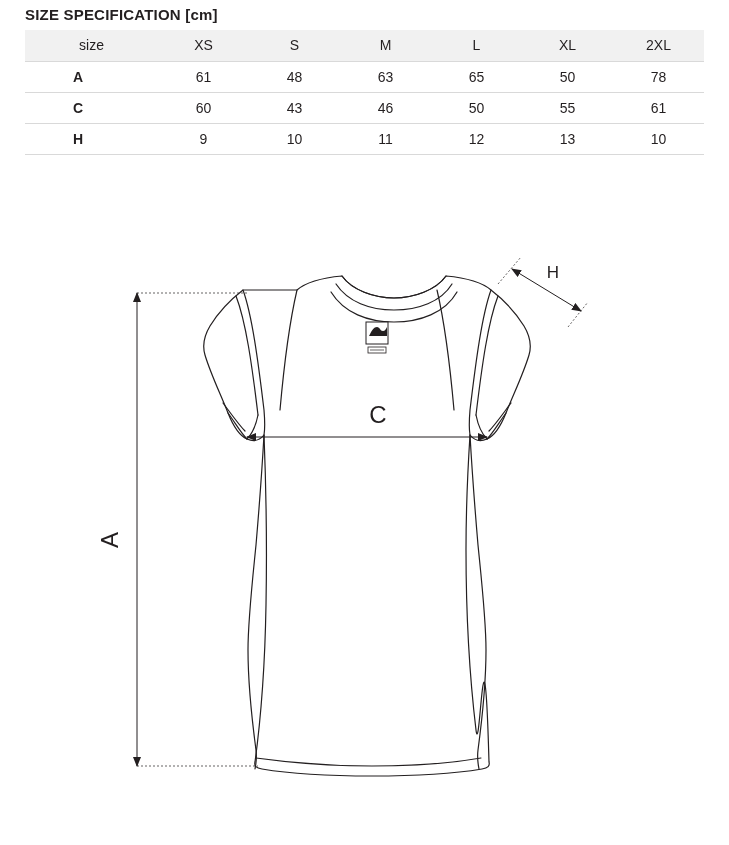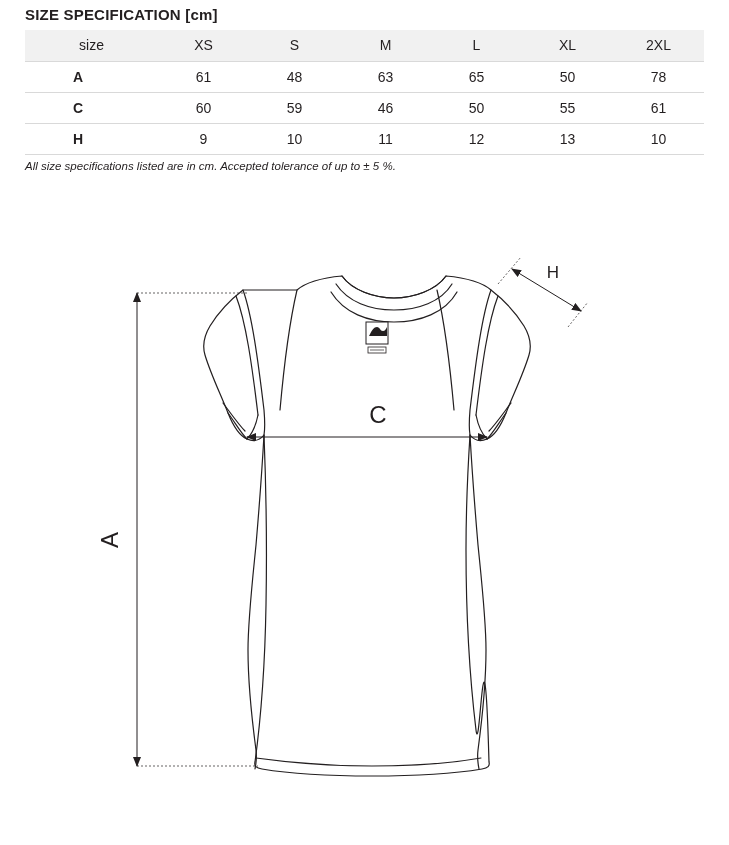--- a/index.html
+++ b/index.html
@@ -140,40 +140,39 @@
           <td class="val">61</td>
           <td class="val">48</td>
           <td class="val">63</td>
           <td class="val">65</td>
           <td class="val">50</td>
           <td class="val">78</td>
         </tr>
         <tr>
           <td class="rowhead">C</td>
           <td class="val">60</td>
-          <td class="val">59</td>
+          <td class="val">43</td>
           <td class="val">46</td>
           <td class="val">50</td>
           <td class="val">55</td>
           <td class="val">61</td>
         </tr>
         <tr>
           <td class="rowhead">H</td>
           <td class="val">9</td>
           <td class="val">10</td>
           <td class="val">11</td>
           <td class="val">12</td>
           <td class="val">13</td>
           <td class="val">10</td>
         </tr>
       </tbody>
     </table>
   </div>
 
-  <div class="note">All size specifications listed are in cm. Accepted tolerance of up to ± 5 %.</div>
 
   <div class="drawing">
     <svg width="729" height="620" viewBox="0 0 729 620" xmlns="http://www.w3.org/2000/svg">
       <defs>
         <marker id="arrHead" markerWidth="10" markerHeight="8" refX="9" refY="4" orient="auto" markerUnits="userSpaceOnUse">
           <path d="M0,0 L10,4 L0,8 z" fill="#231f20"></path>
         </marker>
         <marker id="arrTail" markerWidth="10" markerHeight="8" refX="1" refY="4" orient="auto" markerUnits="userSpaceOnUse">
           <path d="M10,0 L0,4 L10,8 z" fill="#231f20"></path>
         </marker>

